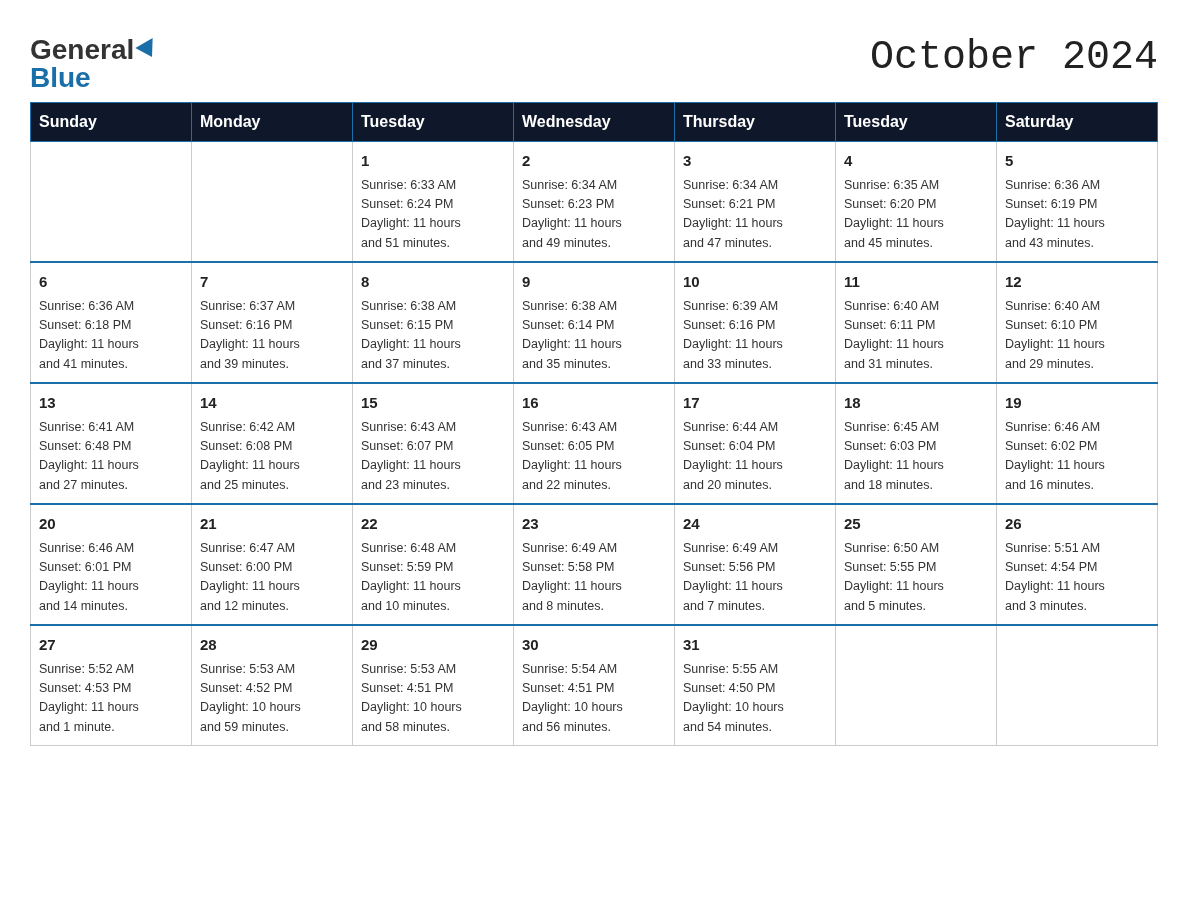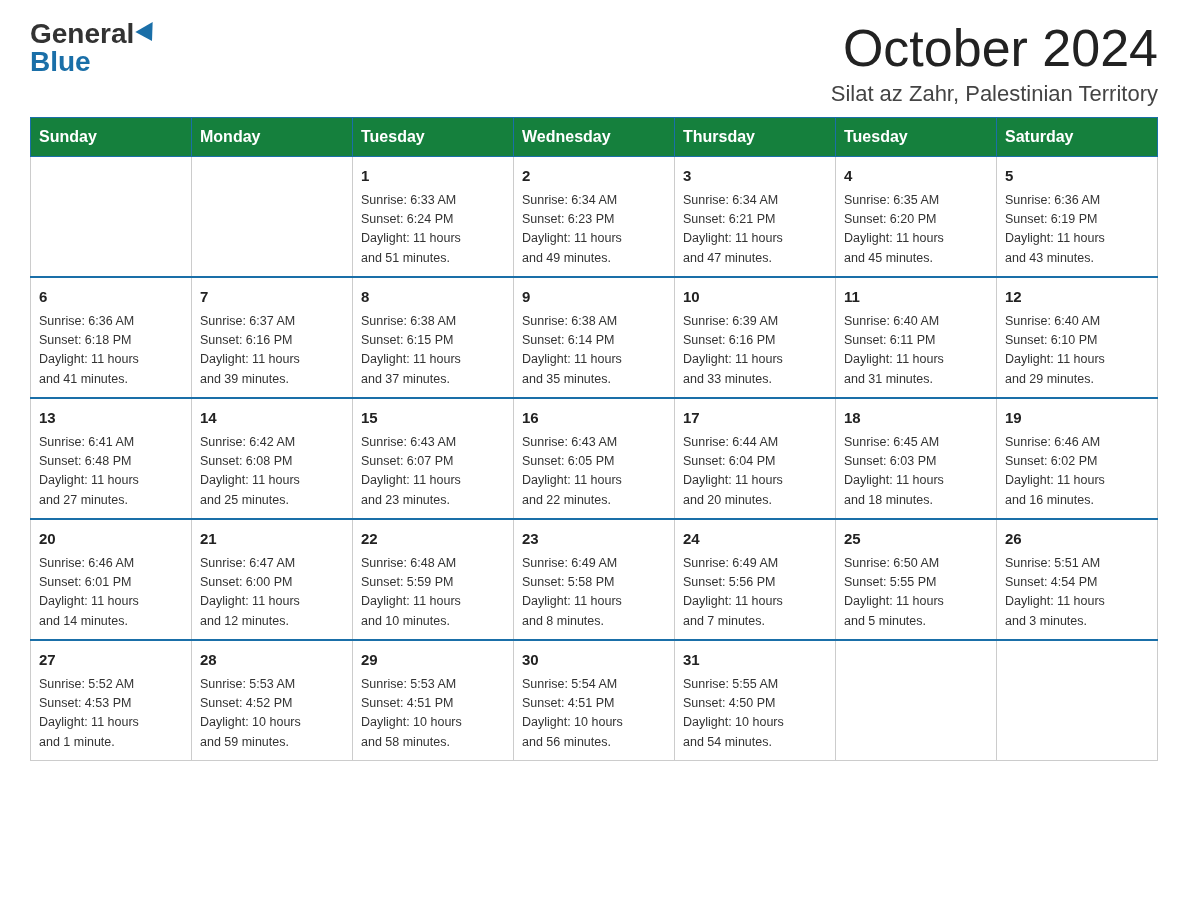--- a/index.html
+++ b/index.html
@@ -8,20 +8,21 @@
       background: #fff;
       width: 1188px;
       min-height: 918px;
       padding: 20px 30px;
     }
     .header-area {
       display: flex;
       justify-content: space-between;
       align-items: flex-start;
       margin-bottom: 10px;
+      margin-top: 16px;
     }
     .logo {
       display: flex;
       flex-direction: column;
       align-items: flex-start;
     }
     .logo-general {
       font-size: 28px;
       font-weight: bold;
       color: #333;
@@ -45,37 +46,38 @@
       transform: rotate(-30deg);
     }
     .logo-row {
       display: flex;
       align-items: center;
     }
     .title-area {
       text-align: right;
     }
     .main-title {
-      font-size: 52px;
+      font-size: 40px;
       font-weight: normal;
       color: #222;
       line-height: 1.1;
+      font-family: Liberation Mono, monospace;
     }
     .subtitle {
       font-size: 22px;
       color: #444;
       margin-top: 4px;
     }
     .calendar-table {
       width: 100%;
       border-collapse: collapse;
       margin-top: 10px;
     }
     .calendar-table th {
-      background-color: #15803d;
+      background-color: #0f172a;
       color: #fff;
       font-size: 16px;
       font-weight: bold;
       padding: 10px 8px;
       text-align: left;
       border: 1px solid #1a6fa8;
     }
     .calendar-table td {
       vertical-align: top;
       padding: 8px 8px;
@@ -113,21 +115,20 @@
     <div class="logo-row">
       <span class="logo-general">General</span>
       <span class="logo-triangle"></span>
     </div>
     <div class="logo-row">
       <span class="logo-blue">Blue</span>
     </div>
   </div>
   <div class="title-area">
     <div class="main-title">October 2024</div>
-    <div class="subtitle">Silat az Zahr, Palestinian Territory</div>
   </div>
 </div>
 
 <table class="calendar-table">
   <thead>
     <tr>
     <th>Sunday</th>
         <th>Monday</th>
         <th>Tuesday</th>
         <th>Wednesday</th>

